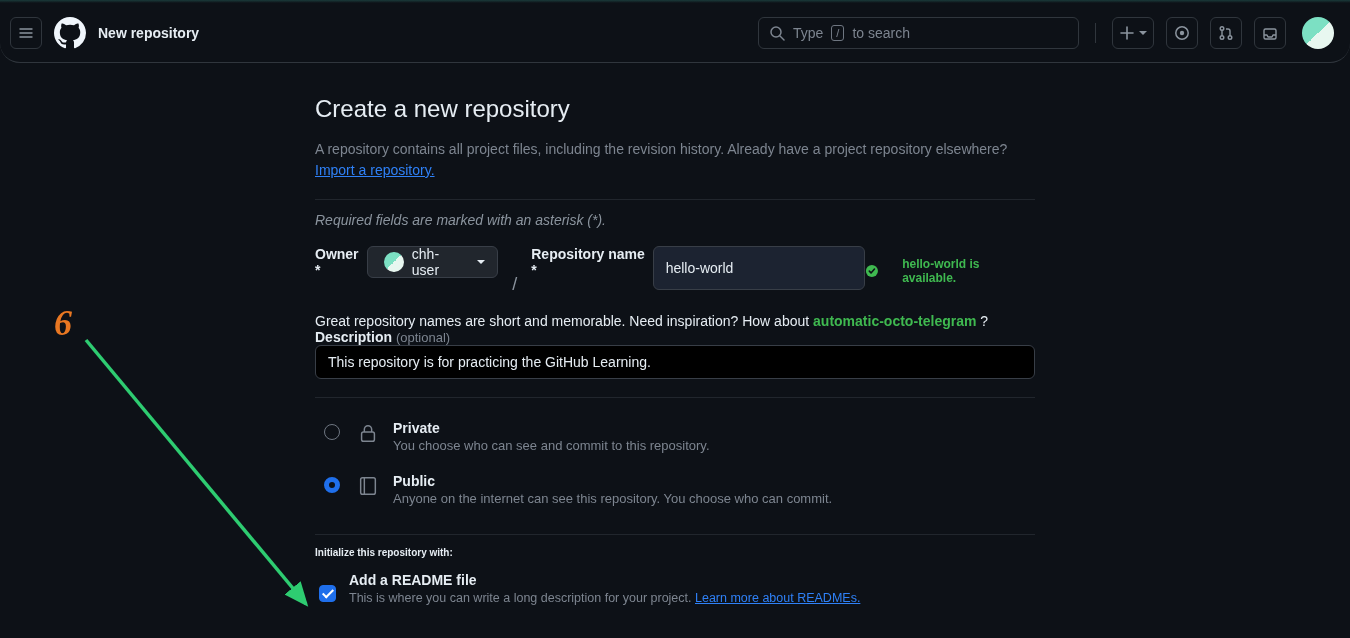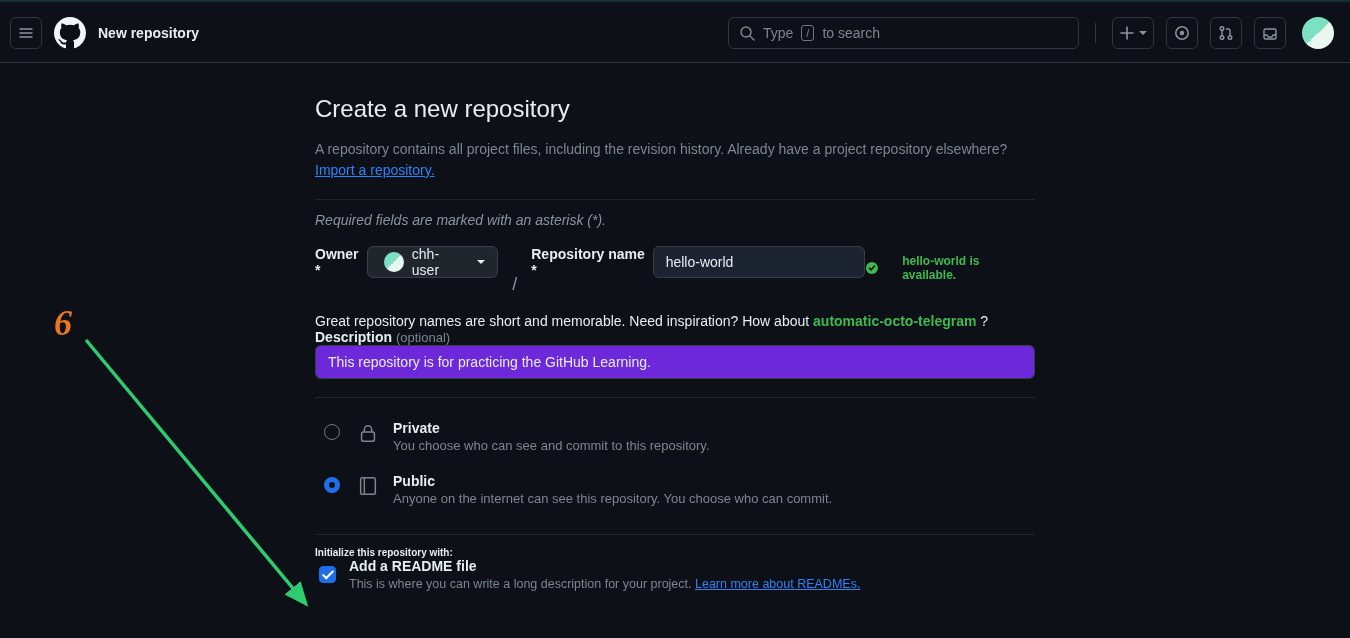--- a/index.html
+++ b/index.html
@@ -32,36 +32,37 @@
   
   .top-hr{height:3px;background:linear-gradient(to bottom,#1a3a3a,#0d1117);}
   
   header.app-header{
     display:flex;
     align-items:center;
     padding:10px 16px 10px 10px;
     border-bottom:1px solid var(--border);
     gap:12px;
     height:60px;
+    border-radius:20px;
   }
   .hamburger{
     width:32px;height:32px;border:1px solid var(--border);border-radius:6px;
     display:flex;align-items:center;justify-content:center;cursor:pointer;
     color:var(--muted2);
   }
   .hamburger svg{width:16px;height:16px;}
   .gh-logo{width:32px;height:32px;color:#f0f6fc;cursor:pointer;display:flex;align-items:center;}
   .gh-logo svg{width:32px;height:32px;fill:currentColor;}
   .page-label{font-weight:600;font-size:14px;color:var(--fg);}
   .spacer{flex:1;}
   .search{
     display:flex;align-items:center;gap:8px;
     border:1px solid var(--border);border-radius:6px;
     background:transparent;
-    padding:0 10px;height:32px;width:351px;
+    padding:0 10px;height:32px;width:321px;
     color:var(--muted);
   }
   .search svg{width:16px;height:16px;}
   .search .kbd{
     border:1px solid var(--kbd-border);border-radius:3px;
     font-size:11px;padding:0 4px;line-height:14px;color:var(--muted);
   }
   .hdr-sep{width:1px;height:20px;background:var(--border);margin:0 4px;}
   .hdr-btn{
     height:32px;min-width:32px;border:1px solid var(--border);border-radius:6px;
@@ -92,43 +93,43 @@
   label.fld{font-weight:600;font-size:14px;margin-bottom:6px;color:var(--fg);}
   .owner-btn{
     display:flex;align-items:center;gap:8px;
     background:var(--btn-bg);border:1px solid var(--border-light);border-radius:6px;
     padding:5px 12px;height:32px;cursor:pointer;color:var(--fg);font-size:14px;
   }
   .owner-btn .triangle-down{margin-left:4px;}
   .slash{font-size:18px;color:var(--muted2);padding-top:28px;}
   input.text-input{
     background:var(--input-bg2);border:1px solid var(--border-light);border-radius:6px;
-    color:var(--fg);font-size:14px;padding:6px 12px;height:32px;outline:none;
+    color:var(--fg);font-size:14px;padding:6px 12px;height:44px;outline:none;
   }
   input.text-input.repo{width:215px;}
-  input.text-input.desc{width:100%;height:34px;background:#6d28d9;}
+  input.text-input.desc{width:100%;height:34px;background:#000000;}
   .avail{display:flex;align-items:center;gap:23px;color:var(--green);font-size:12px;font-weight:600;margin-top:6px;}
   .avail svg{width:14px;height:14px;fill:currentColor;}
   .inspo{margin-top:18px;color:var(--fg);font-size:14px;}
   .inspo .sugg{color:var(--green);font-weight:600;}
   .desc-label{margin-top:20px;margin-bottom:8px;}
   .desc-label .opt{color:var(--muted);font-weight:400;font-size:13px;}
   .vis-group{margin-top:4px;}
   .vis-row{display:flex;align-items:flex-start;gap:14px;padding:10px 4px;cursor:pointer;}
   .radio{
     appearance:none;width:16px;height:16px;border-radius:50%;
     border:1px solid var(--kbd-border);margin-top:4px;cursor:pointer;position:relative;flex:none;
   }
   .radio:checked{border:5px solid var(--accent);}
   .vis-icon{color:var(--muted);flex:none;margin-top:2px;}
   .vis-icon svg{width:22px;height:22px;fill:none;stroke:currentColor;stroke-width:1.6;}
   .vis-text .t{font-weight:600;font-size:14px;color:var(--fg);}
   .vis-text .d{color:var(--muted);font-size:13px;margin-top:2px;}
   .init-title{font-weight:700;font-size:10px;margin-top:10px;}
-  .chk-row{display:flex;align-items:center;gap:10px;margin-top:0;}
+  .chk-row{display:flex;align-items:flex-end;gap:10px;margin-top:14px;}
   .chk{
     appearance:none;width:17px;height:17px;border-radius:4px;border:1px solid var(--kbd-border);
     cursor:pointer;flex:none;position:relative;background:transparent;
   }
   .chk:checked{background:var(--accent);border-color:var(--accent);}
   .chk:checked::after{
     content:"";position:absolute;left:5px;top:1px;width:4px;height:9px;
     border:solid #fff;border-width:0 2px 2px 0;transform:rotate(45deg);
   }
   .chk-text .t{font-weight:600;font-size:14px;color:var(--fg);}

